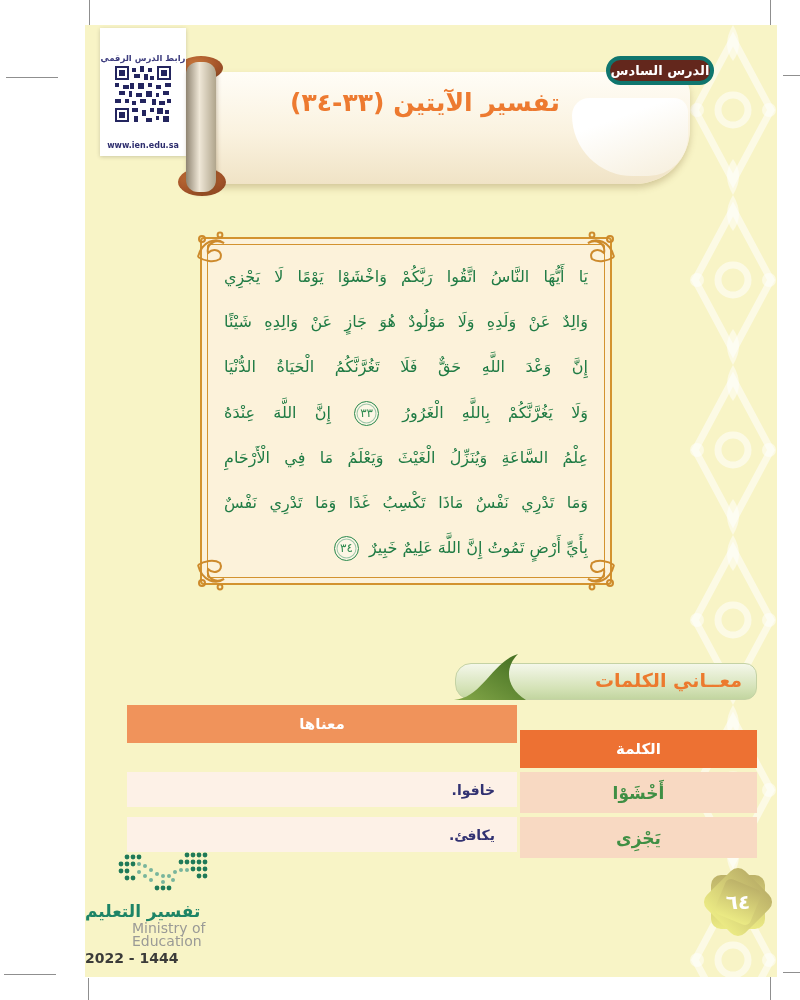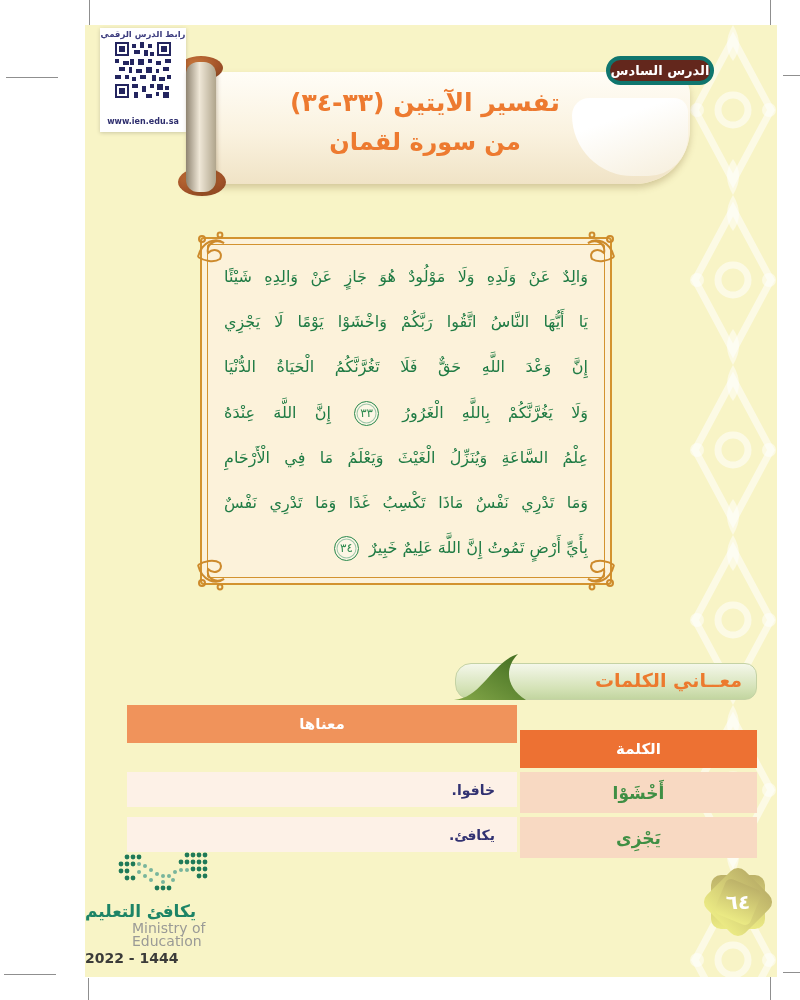--- a/index.html
+++ b/index.html
@@ -7,21 +7,21 @@
   #canvas { position:relative; width:800px; height:1000px; background:#ffffff; overflow:hidden; }
 
   
   .crop { position:absolute; background:#8f8f8f; }
 
   
   #page { position:absolute; left:85px; top:25px; width:692px; height:952px; background:#f8f4c6; }
   #side-strip { position:absolute; right:0; top:0; width:88px; height:100%; pointer-events:none; }
 
   
-  #qr-card { position:absolute; left:100px; top:28px; width:86px; height:104px; background:#ffffff;
+  #qr-card { position:absolute; left:100px; top:28px; width:86px; height:128px; background:#ffffff;
              box-shadow:0 1px 4px rgba(0,0,0,.18); display:flex; flex-direction:column;
              justify-content:flex-end; align-items:center; padding-bottom:6px; z-index:5; }
   #qr-label { font-size:8.5px; color:#3c3c7e; font-weight:bold; direction:rtl; margin-bottom:3px; }
   #qr-code { width:56px; height:56px; }
   #qr-url { font-size:8px; color:#2e2e6e; font-weight:bold; margin-top:19px; }
 
   
   #lesson-badge { position:absolute; left:606px; top:56px; width:108px; height:29px; background:#63271c;
                   border:4px solid #0f766e; border-radius:15px; color:#ffffff; font-size:13px; font-weight:bold;
                   display:flex; align-items:center; justify-content:center; direction:rtl; z-index:6; }
@@ -179,21 +179,20 @@
   </div>
 
   <div id="scroll-body">
     <div id="scroll-fold"></div>
   </div>
   <div class="knob" id="knob-top"></div>
   <div class="knob" id="knob-bottom"></div>
   <div id="scroll-roller"></div>
   <div id="scroll-title">
     <div id="title-line1">تفسير الآيتين (٣٣-٣٤)</div>
-    <div id="title-line2">من سورة لقمان</div>
   </div>
 
   <div id="quran-frame">
     <svg class="corner-orn" style="right:-10px;top:-12px;" viewBox="0 0 40 40">
       <g fill="none" stroke="#cd8a2c" stroke-width="2">
         <path d="M34,30 C30,14 16,10 8,16 C16,12 26,16 24,26 C18,20 8,24 12,32 C18,36 28,34 34,30"></path>
         <circle cx="30" cy="12" r="3"></circle>
           <circle cx="12" cy="8" r="2.4"></circle>
       </g>
     </svg>
@@ -212,22 +211,22 @@
       </g>
     </svg>
     <svg class="corner-orn" style="left:-10px;bottom:-12px;transform:scale(-1,-1);" viewBox="0 0 40 40">
       <g fill="none" stroke="#cd8a2c" stroke-width="2">
         <path d="M34,30 C30,14 16,10 8,16 C16,12 26,16 24,26 C18,20 8,24 12,32 C18,36 28,34 34,30"></path>
         <circle cx="30" cy="12" r="3"></circle>
           <circle cx="12" cy="8" r="2.4"></circle>
       </g>
     </svg>
     <div id="quran-text">
+      <div class="quran-line">يَا أَيُّهَا النَّاسُ اتَّقُوا رَبَّكُمْ وَاخْشَوْا يَوْمًا لَا يَجْزِي</div>
       <div class="quran-line">وَالِدٌ عَنْ وَلَدِهِ وَلَا مَوْلُودٌ هُوَ جَازٍ عَنْ وَالِدِهِ شَيْئًا</div>
-      <div class="quran-line">يَا أَيُّهَا النَّاسُ اتَّقُوا رَبَّكُمْ وَاخْشَوْا يَوْمًا لَا يَجْزِي</div>
       <div class="quran-line">إِنَّ وَعْدَ اللَّهِ حَقٌّ فَلَا تَغُرَّنَّكُمُ الْحَيَاةُ الدُّنْيَا</div>
       <div class="quran-line">وَلَا يَغُرَّنَّكُمْ بِاللَّهِ الْغَرُورُ <span class="ayah-mark">٣٣</span> إِنَّ اللَّهَ عِنْدَهُ</div>
       <div class="quran-line">عِلْمُ السَّاعَةِ وَيُنَزِّلُ الْغَيْثَ وَيَعْلَمُ مَا فِي الْأَرْحَامِ</div>
       <div class="quran-line">وَمَا تَدْرِي نَفْسٌ مَاذَا تَكْسِبُ غَدًا وَمَا تَدْرِي نَفْسٌ</div>
       <div class="quran-line last">بِأَيِّ أَرْضٍ تَمُوتُ إِنَّ اللَّهَ عَلِيمٌ خَبِيرٌ <span class="ayah-mark">٣٤</span></div>
     </div>
   </div>
 
   <div id="vocab-banner">
     <svg id="vocab-swoosh" viewBox="0 0 92 56">
@@ -292,21 +291,21 @@
         <circle cx="72" cy="22" r="2"></circle>
           <circle cx="78" cy="20" r="2"></circle>
           <circle cx="84" cy="20" r="2"></circle>
         <circle cx="36" cy="22" r="2"></circle>
           <circle cx="42" cy="26" r="2"></circle>
           <circle cx="48" cy="30" r="2"></circle>
         <circle cx="60" cy="32" r="2"></circle>
           <circle cx="70" cy="30" r="2"></circle>
       </g>
     </svg>
-    <div id="ministry-ar">يكافئ التعليم</div>
+    <div id="ministry-ar">تفسير التعليم</div>
     <div id="ministry-en">Ministry of Education</div>
     <div id="ministry-year">2022 - 1444</div>
   </div>
 
   <div id="page-badge">
     <svg width="78" height="84" viewBox="0 0 78 84">
       <defs>
         <linearGradient id="pb" x1="0" y1="0" x2="0" y2="1">
           <stop offset="0" stop-color="#bdb269"></stop>
             <stop offset="1" stop-color="#ebea84"></stop>

